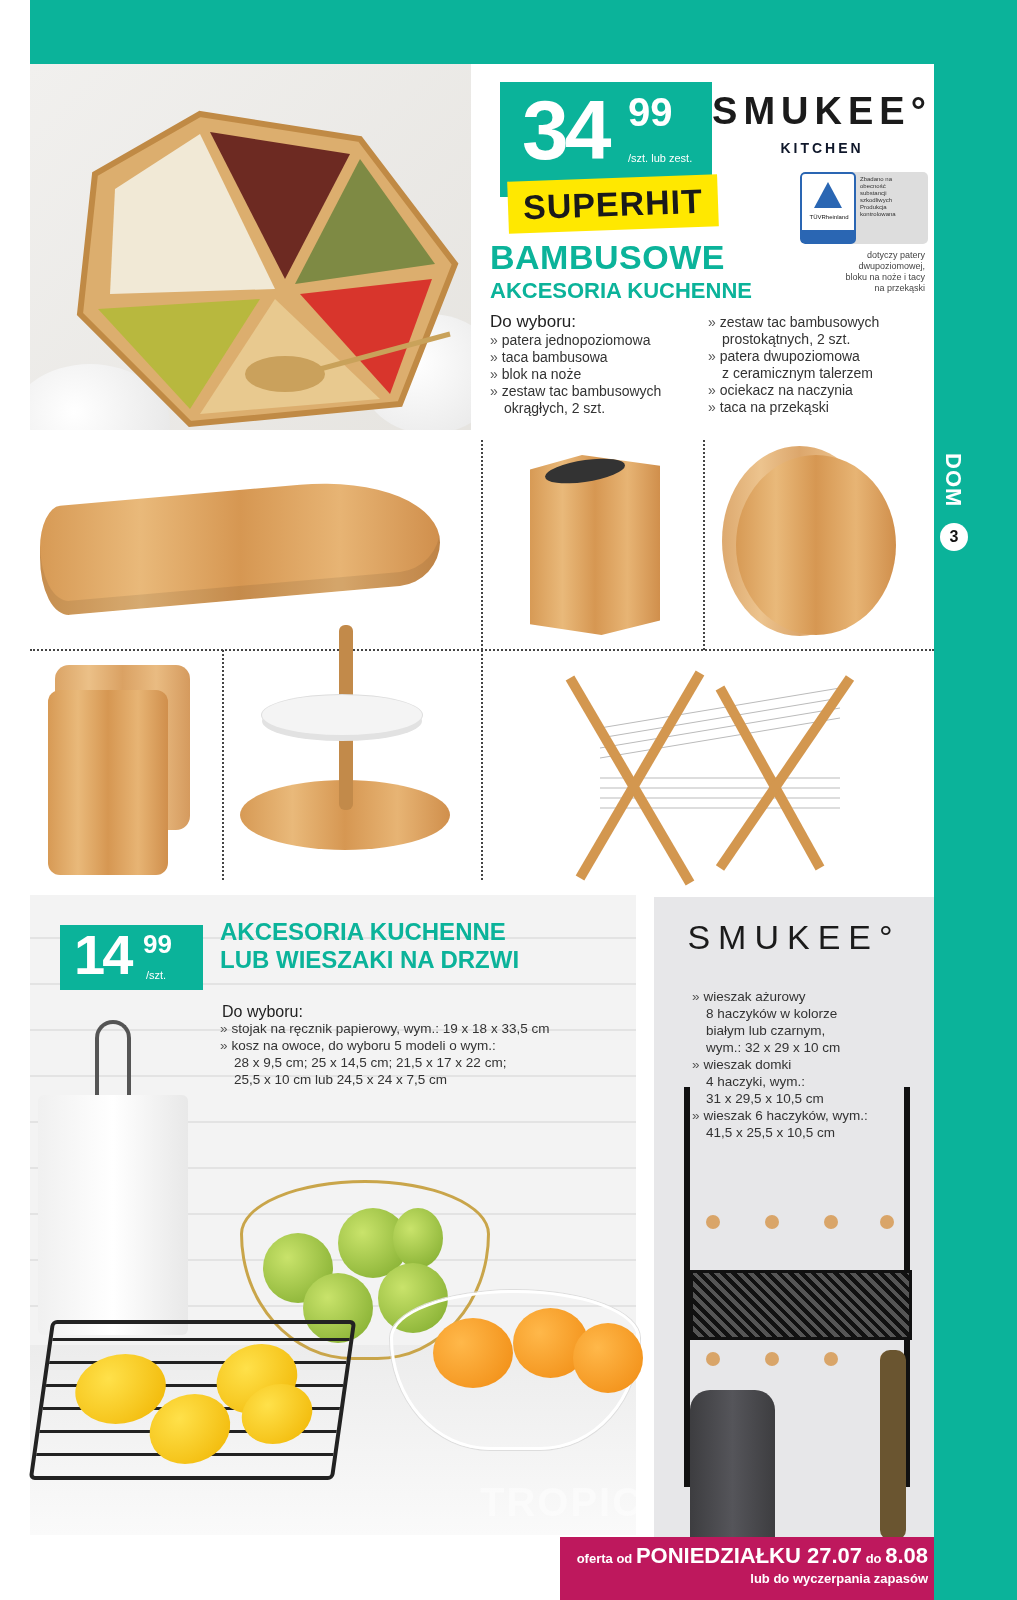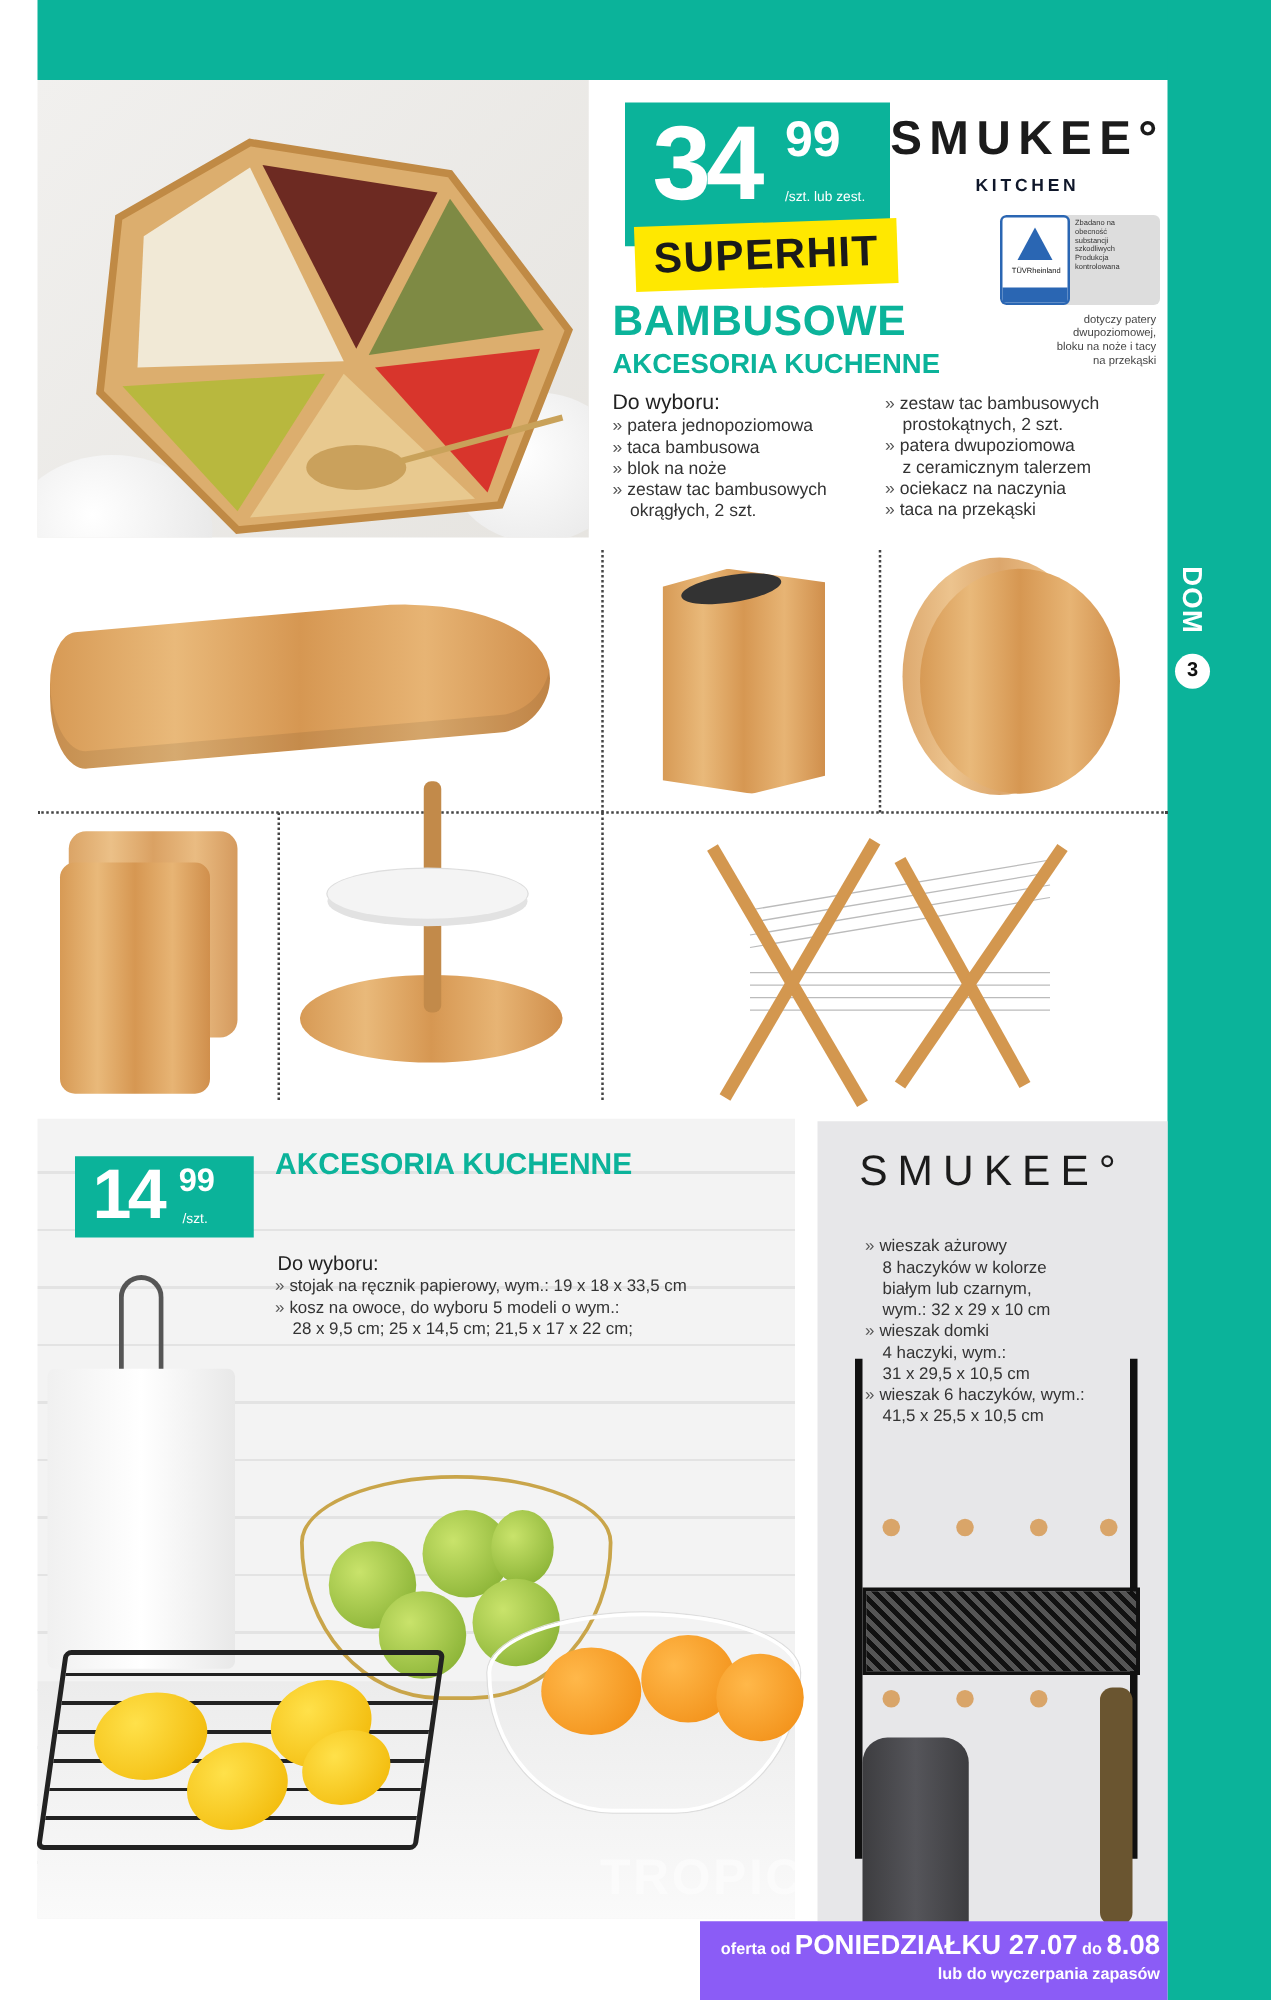--- a/index.html
+++ b/index.html
@@ -94,21 +94,21 @@
 
   .right-panel { left: 654px; top: 897px; width: 280px; height: 640px; background: #e7e7e9; overflow: hidden; }
   .brand2 { left: 654px; top: 918px; width: 280px; text-align: center; font-size: 34px; letter-spacing: 8px; color: #1b1b1b; }
   .list-d { left: 692px; top: 988px; width: 240px; font-size: 13.5px; line-height: 17px; }
   .hanger-bar { left: 690px; top: 1270px; width: 222px; height: 70px; background: repeating-linear-gradient(45deg,#111 0 4px,#555 4px 8px); border: 3px solid #111; }
   .door-hook { width: 6px; background: #111; height: 400px; }
   .knob { position: absolute; width: 14px; height: 14px; border-radius: 50%; background: #d9a569; }
   .coat { left: 690px; top: 1390px; width: 85px; height: 150px; background: linear-gradient(90deg,#3d3d40,#55555a,#3d3d40); border-radius: 20px 20px 0 0; }
   .bag-strap { left: 880px; top: 1350px; width: 26px; height: 190px; background: #6a5530; border-radius: 10px; }
 
-  .footer { left: 560px; top: 1537px; width: 374px; height: 63px; background: #8b5cf6; color: #fff; }
+  .footer { left: 560px; top: 1537px; width: 374px; height: 63px; background: #be185d; color: #fff; }
   .footer-l1 { position: absolute; right: 6px; top: 6px; white-space: nowrap; font-weight: bold; }
   .footer-l1 .s { font-size: 13px; }
   .footer-l1 .b { font-size: 22px; }
   .footer-l2 { position: absolute; right: 6px; top: 34px; font-size: 13px; font-weight: bold; white-space: nowrap; }
   .watermark { left: 480px; top: 1480px; font-size: 40px; font-weight: bold; color: rgba(255,255,255,0.45); letter-spacing: 2px; }
 </style>
 </head>
 <body>
 
 <div class="abs top-bar"></div>
@@ -248,27 +248,31 @@
 </div>
 <div class="abs watermark">TROPICIEL</div>
 
 <div class="abs price2">
   <span class="price2-int">14</span>
   <span class="price2-dec">99</span>
   <span class="price2-unit">/szt.</span>
 </div>
 <div class="abs t2">
   <div><span class="big">AKCESORIA</span><span class="small"> KUCHENNE</span></div>
+  <div><span class="small">LUB </span><span class="big">WIESZAKI</span><span class="small"> NA DRZWI</span></div>
 </div>
 <div class="abs choose2">Do wyboru:</div>
 <ul class="abs list list-c">
   <li><span class="b">»</span><span>stojak na ręcznik papierowy, wym.: 19 x 18 x 33,5 cm</span></li>
   <li><span class="b">»</span><span>kosz na owoce, do wyboru 5 modeli o wym.:</span></li>
   <li>
       <span class="ind">28 x 9,5 cm; 25 x 14,5 cm; 21,5 x 17 x 22 cm;</span>
+    </li>
+  <li>
+      <span class="ind">25,5 x 10 cm lub 24,5 x 24 x 7,5 cm</span>
     </li>
 </ul>
 
 <div class="abs right-panel">
   <div class="abs door-hook" style="left:30px;top:190px;"></div>
   <div class="abs door-hook" style="left:250px;top:190px;"></div>
 </div>
 <div class="abs brand2">SMUKEE°</div>
 <ul class="abs list list-d">
   <li><span class="b">»</span><span>wieszak ażurowy</span></li>

